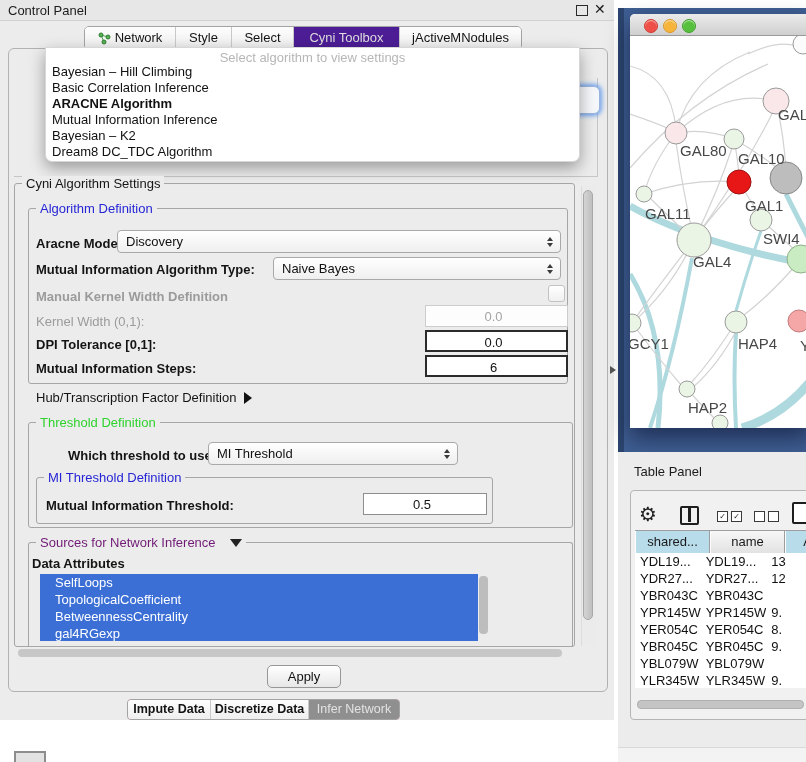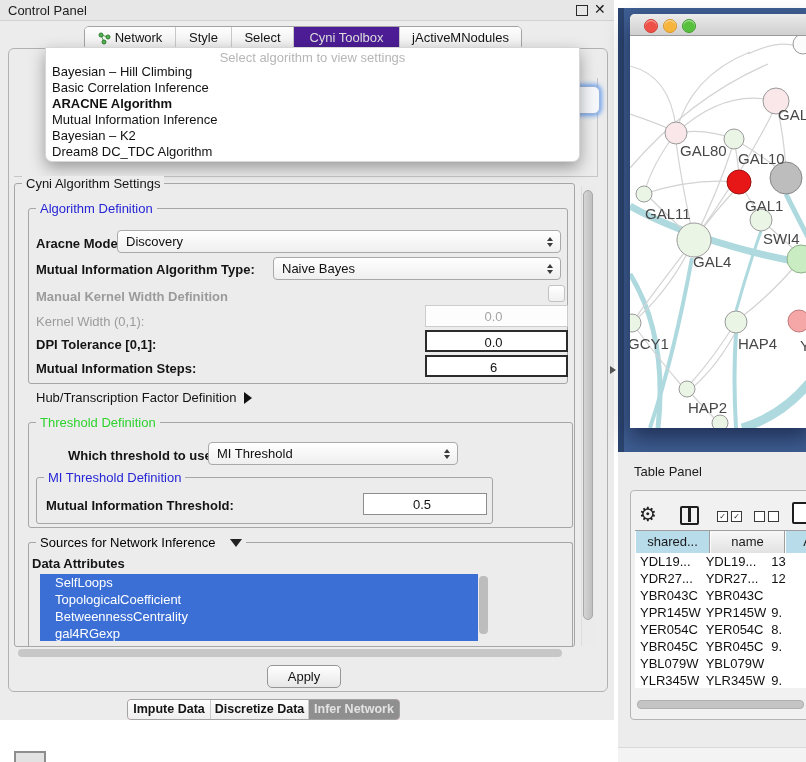--- a/index.html
+++ b/index.html
@@ -52,21 +52,21 @@
   
   .attr-list{left:40px;top:574px;width:438px;height:67px;background:#ffffff;overflow:hidden}
   .attr-item{height:17px;line-height:17px;background:#3b6fd6;color:#ffffff;font-size:13px;padding-left:15px;white-space:nowrap}
   .attr-sb{left:478px;top:574px;width:11px;height:66px;background:#ececec}
   .attr-sb-thumb{left:479px;top:576px;width:9px;height:58px;background:#bdbdbd;border-radius:4px}
   
   .btn{position:absolute;border:1px solid #969696;border-radius:5px;background:linear-gradient(#ffffff,#e7e7e7);font-size:13px;color:#111;text-align:center}
   .btabbar{left:127px;top:699px;width:271px;height:19px;display:flex;border:1px solid #a3a3a3;border-radius:4px;overflow:hidden;background:#fca5a5}
   .btab{height:19px;line-height:19px;text-align:center;font-size:12.5px;font-weight:bold;color:#141414;background:linear-gradient(#fdfdfd,#efefef);border-left:1px solid #c9c9c9;box-sizing:border-box}
   .btab:first-child{border-left:none}
-  .btab.sel{background:#8f8f8f;color:#e3e3e3;font-weight:bold}
+  .btab.sel{background:#8f8f8f;color:#e3e3e3;font-weight:normal}
   .corner-icon{left:14px;top:751px;width:28px;height:16px;border:2px solid #8d8d8d;background:#e2e2e2}
   
   .blue-bg{left:618px;top:8px;width:188px;height:444px;background:#3e5e92}
   .blue-edge{left:618px;top:8px;width:6px;height:444px;background:#2b4570}
   .splitter-arrow{left:610px;top:366px;width:0;height:0;border-top:4px solid transparent;border-bottom:4px solid transparent;border-left:6px solid #555}
   .net-window{left:630px;top:14px;width:180px;height:414px;border-radius:5px 5px 0 0;box-shadow:0 10px 22px rgba(0,0,25,.5);background:#ffffff}
   .net-titlebar{position:absolute;left:0;top:0;width:100%;height:22px;border-radius:5px 5px 0 0;background:linear-gradient(#ebebeb,#cfcfcf);border-bottom:1px solid #9b9b9b;box-sizing:border-box}
   .tl{position:absolute;top:5px;width:12px;height:12px;border-radius:50%;box-shadow:inset 0 1px 1px rgba(255,255,255,.65)}
   .tl.red{left:14px;background:#ee4f46;border:1px solid #cf3a32}
   .tl.yellow{left:33px;background:#f6b53a;border:1px solid #d9982a}
@@ -204,21 +204,21 @@
       </span>
   </div>
 
   <div class="grp" style="left:36px;top:477px;width:457px;height:47px"></div>
   <div class="grp-t abs" style="left:44px;top:470px;color:#2525d6">MI Threshold Definition</div>
 
   <div class="lbl" style="left:46px;top:498px">Mutual Information Threshold:</div>
   <div class="fld" style="left:363px;top:493px;width:124px;height:22px;border-color:#8e8e8e">0.5</div>
 
   <div class="grp" style="left:28px;top:542px;width:545px;height:105px;border-bottom:none;border-radius:3px 3px 0 0"></div>
-  <div class="grp-t abs" style="left:36px;top:535px;color:#000000;display:flex;align-items:center;gap:14px">
+  <div class="grp-t abs" style="left:36px;top:535px;color:#701a75;display:flex;align-items:center;gap:14px">
     <span>Sources for Network Inference</span>
     <span class="tri-downbig"></span>
   </div>
   <div class="lbl" style="left:32px;top:556px">Data Attributes</div>
   <div class="abs attr-list">
       <div class="attr-item">SelfLoops</div>
       <div class="attr-item">TopologicalCoefficient</div>
       <div class="attr-item">BetweennessCentrality</div>
       <div class="attr-item">gal4RGexp</div>
     </div>

